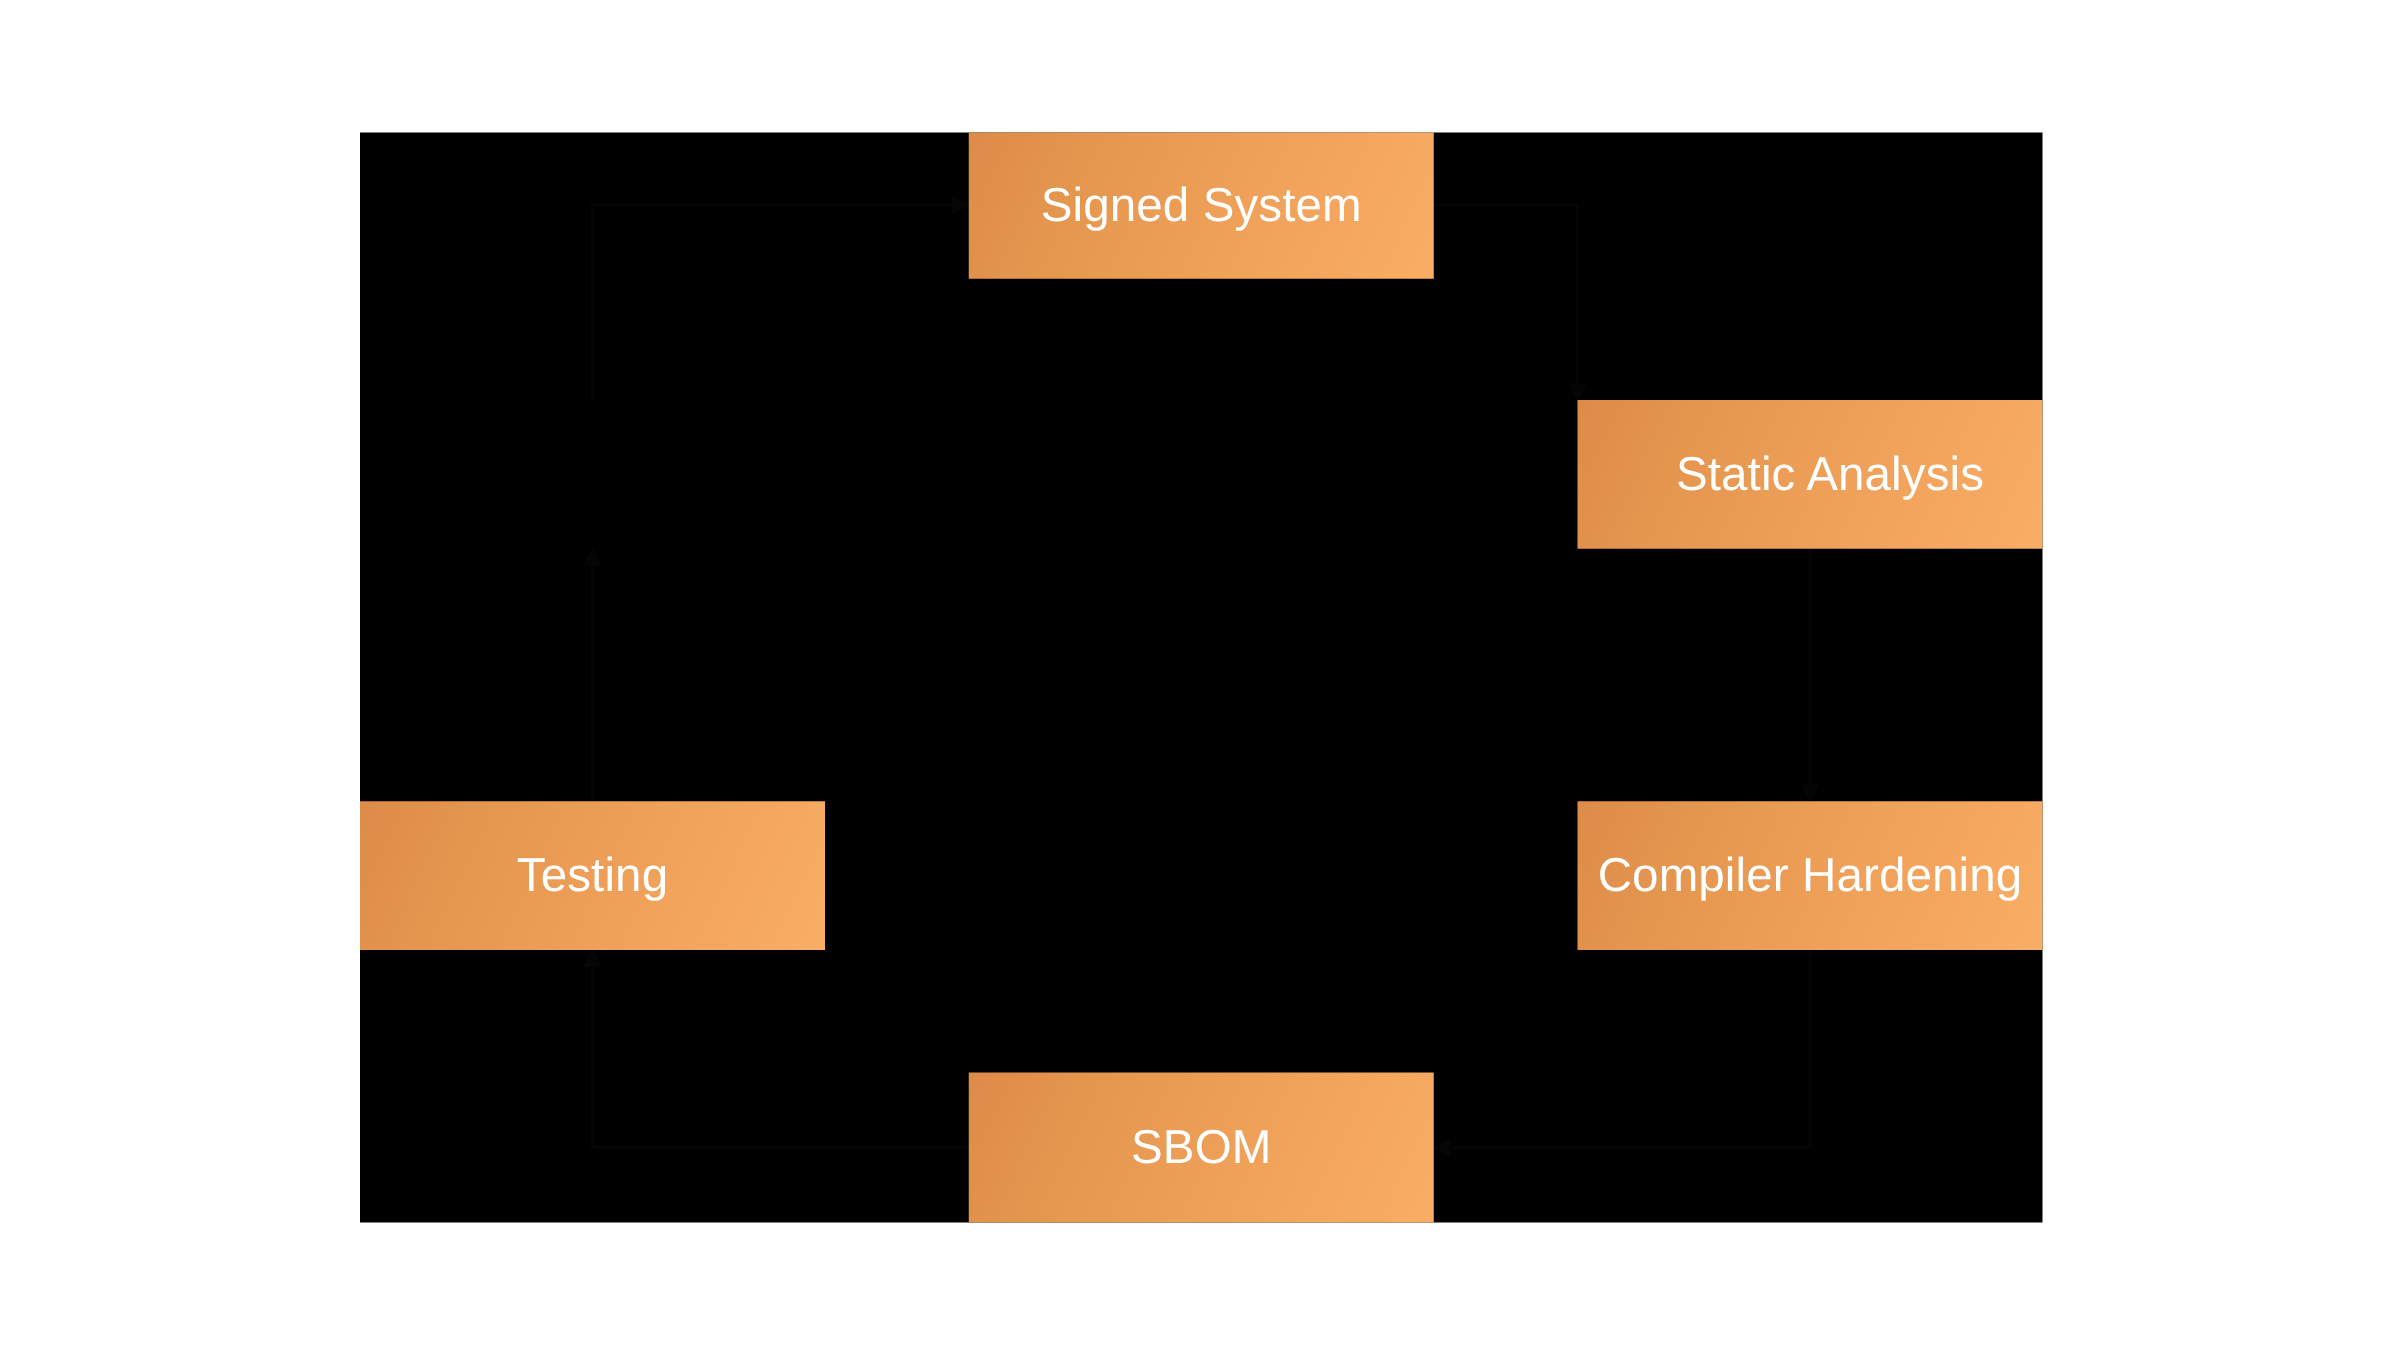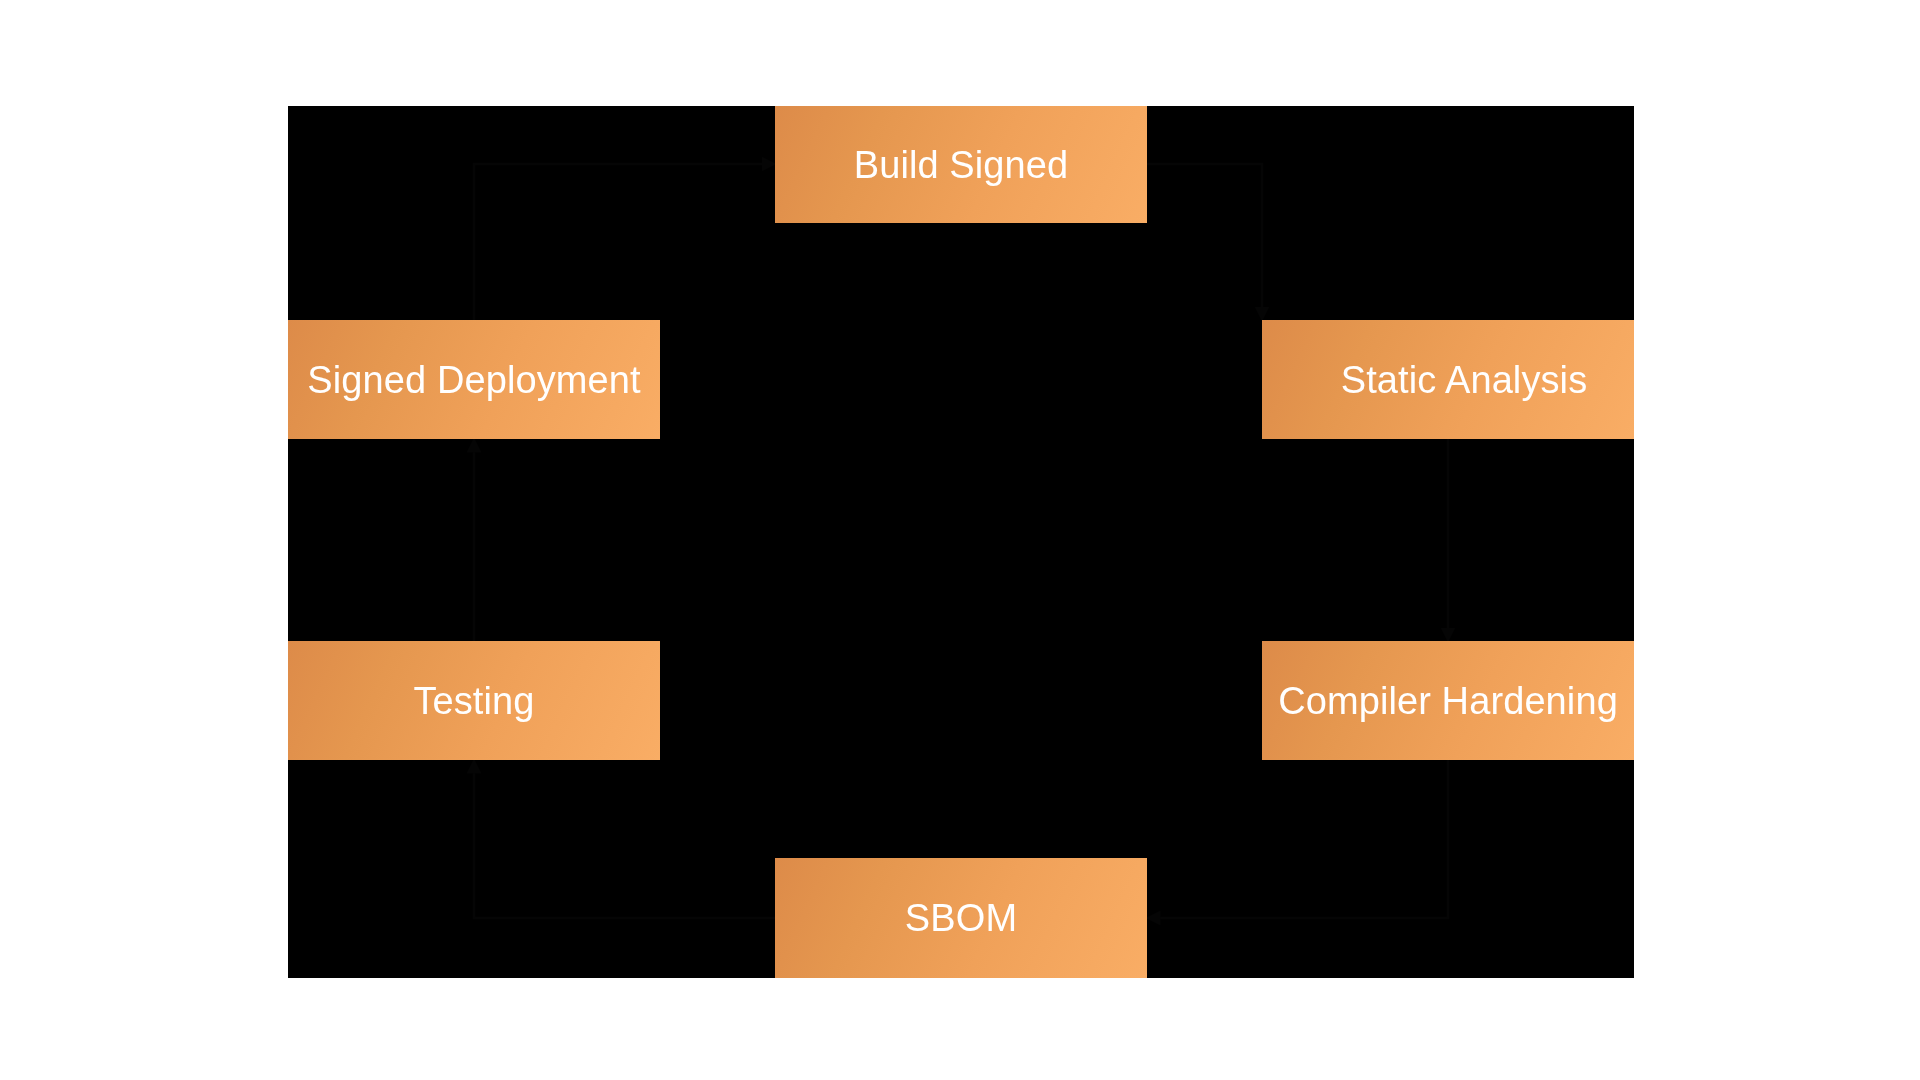--- a/index.html
+++ b/index.html
@@ -90,26 +90,23 @@
         <path d="M859,58 L974,58 L974,214"></path>
         <path d="M1160,333 L1160,535"></path>
         <path d="M1160,654 L1160,812 L859,812"></path>
         <path d="M487,812 L186,812 L186,654"></path>
         <path d="M186,535 L186,333"></path>
         <path d="M186,214 L186,58 L487,58"></path>
       </g>
     </svg>
 
     <div class="node" id="node-build-system">
-      <span class="node-label">Build Signed</span>
+      <span class="node-label">Signed System</span>
     </div>
 
-    <div class="node" id="node-signed-deployment">
-      <span class="node-label">Signed Deployment</span>
-    </div>
 
     <div class="node" id="node-static-analysis">
       <span class="node-label">Static Analysis</span>
     </div>
 
     <div class="node" id="node-compiler-hardening">
       <span class="node-label">Compiler Hardening</span>
     </div>
 
     <div class="node" id="node-testing">

